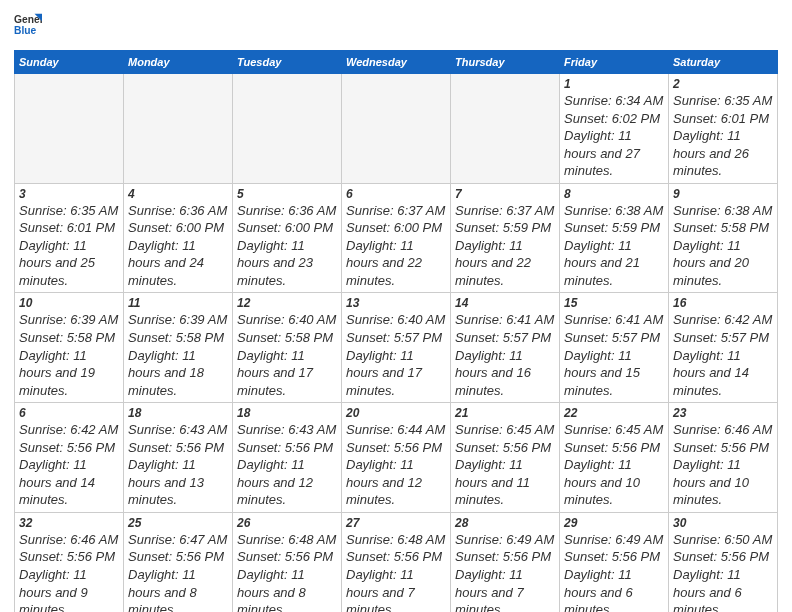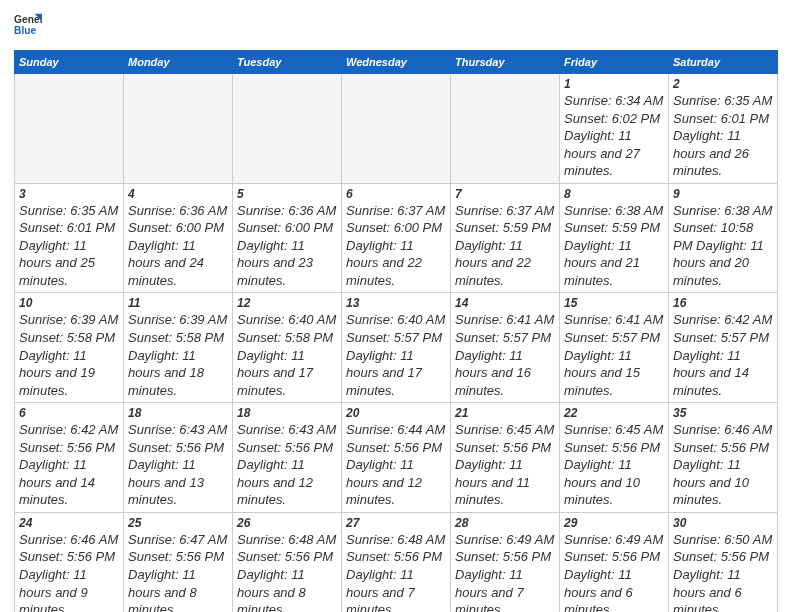--- a/index.html
+++ b/index.html
@@ -172,21 +172,21 @@
           </td>
           <td>
             <span class="day-num">8</span>
             <div class="day-info">Sunrise: 6:38 AM
 Sunset: 5:59 PM
 Daylight: 11 hours and 21 minutes.</div>
           </td>
           <td>
             <span class="day-num">9</span>
             <div class="day-info">Sunrise: 6:38 AM
-Sunset: 10:58 PM
+Sunset: 5:58 PM
 Daylight: 11 hours and 20 minutes.</div>
           </td>
         </tr>
         <tr>
           <td>
             <span class="day-num">10</span>
             <div class="day-info">Sunrise: 6:39 AM
 Sunset: 5:58 PM
 Daylight: 11 hours and 19 minutes.</div>
           </td>
@@ -258,29 +258,29 @@
 Sunset: 5:56 PM
 Daylight: 11 hours and 11 minutes.</div>
           </td>
           <td>
             <span class="day-num">22</span>
             <div class="day-info">Sunrise: 6:45 AM
 Sunset: 5:56 PM
 Daylight: 11 hours and 10 minutes.</div>
           </td>
           <td>
-            <span class="day-num">35</span>
+            <span class="day-num">23</span>
             <div class="day-info">Sunrise: 6:46 AM
 Sunset: 5:56 PM
 Daylight: 11 hours and 10 minutes.</div>
           </td>
         </tr>
         <tr>
           <td>
-            <span class="day-num">24</span>
+            <span class="day-num">32</span>
             <div class="day-info">Sunrise: 6:46 AM
 Sunset: 5:56 PM
 Daylight: 11 hours and 9 minutes.</div>
           </td>
           <td>
             <span class="day-num">25</span>
             <div class="day-info">Sunrise: 6:47 AM
 Sunset: 5:56 PM
 Daylight: 11 hours and 8 minutes.</div>
           </td>

